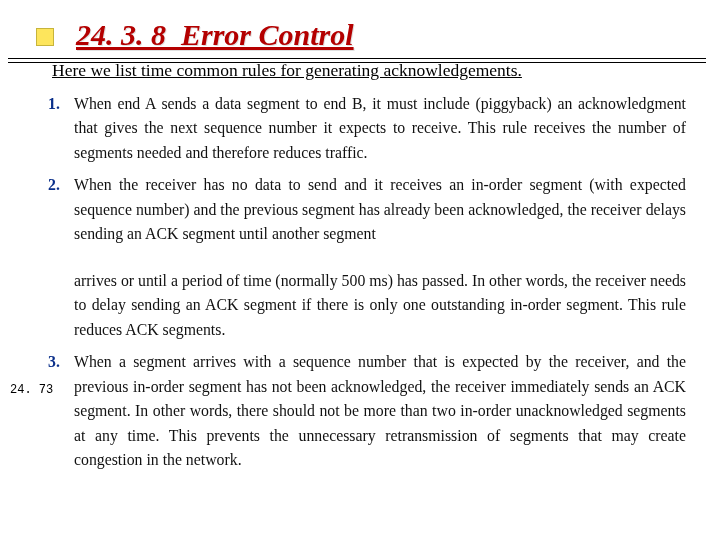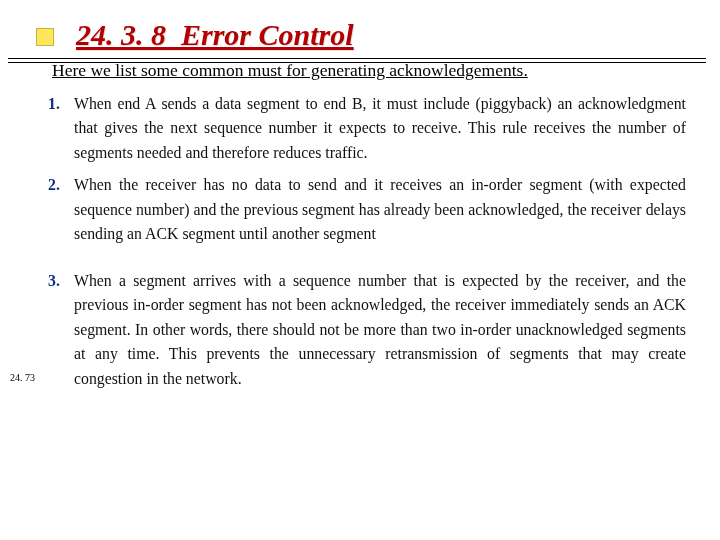--- a/index.html
+++ b/index.html
@@ -95,56 +95,60 @@
   .body {
     flex: 1;
     text-align: justify;
   }
   .gap {
     height: 14px;
   }
   .pagenum {
     position: absolute;
     left: 10px;
-    bottom: 14px;
-    font-size: 10px;
-    font-family: Liberation Serif, serif;
+    bottom: 0;
+    font-size: 12px;
+    font-family: Liberation Mono, monospace;
     color: #000;
   }
 </style>
 </head>
 <body>
 
 <div class="slide">
 
   <div class="title-wrap">
     <div class="bullet-box"></div>
     <div class="title-text">
       <span>24. 3. 8</span>&nbsp;&nbsp;<span>Error Control</span>
     </div>
     <div class="rule-line-top"></div>
     <div class="rule-line-bot"></div>
   </div>
 
-  <div class="intro">Here we list some common must for generating acknowledgements.</div>
+  <div class="intro">Here we list time common rules for generating acknowledgements.</div>
 
   <div class="list">
 
     <div class="item">
       <div class="num">1.</div>
       <div class="body">When end A sends a data segment to end B, it must include (piggyback) an acknowledgment that gives the next sequence number it expects to receive. This rule receives the number of segments needed and therefore reduces traffic.</div>
     </div>
 
     <div class="item">
       <div class="num">2.</div>
       <div class="body">When the receiver has no data to send and it receives an in-order segment (with expected sequence number) and the previous segment has already been acknowledged, the receiver delays sending an ACK segment until another segment</div>
     </div>
 
     <div class="gap"></div>
 
+    <div class="item">
+      <div class="num"></div>
+      <div class="body">arrives or until a period of time (normally 500 ms) has passed. In other words, the receiver needs to delay sending an ACK segment if there is only one outstanding in-order segment. This rule reduces ACK segments.</div>
+    </div>
 
     <div class="item">
       <div class="num">3.</div>
       <div class="body">When a segment arrives with a sequence number that is expected by the receiver, and the previous in-order segment has not been acknowledged, the receiver immediately sends an ACK segment. In other words, there should not be more than two in-order unacknowledged segments at any time. This prevents the unnecessary retransmission of segments that may create congestion in the network.</div>
     </div>
 
   </div>
 
   <div class="pagenum">24. 73</div>
 

